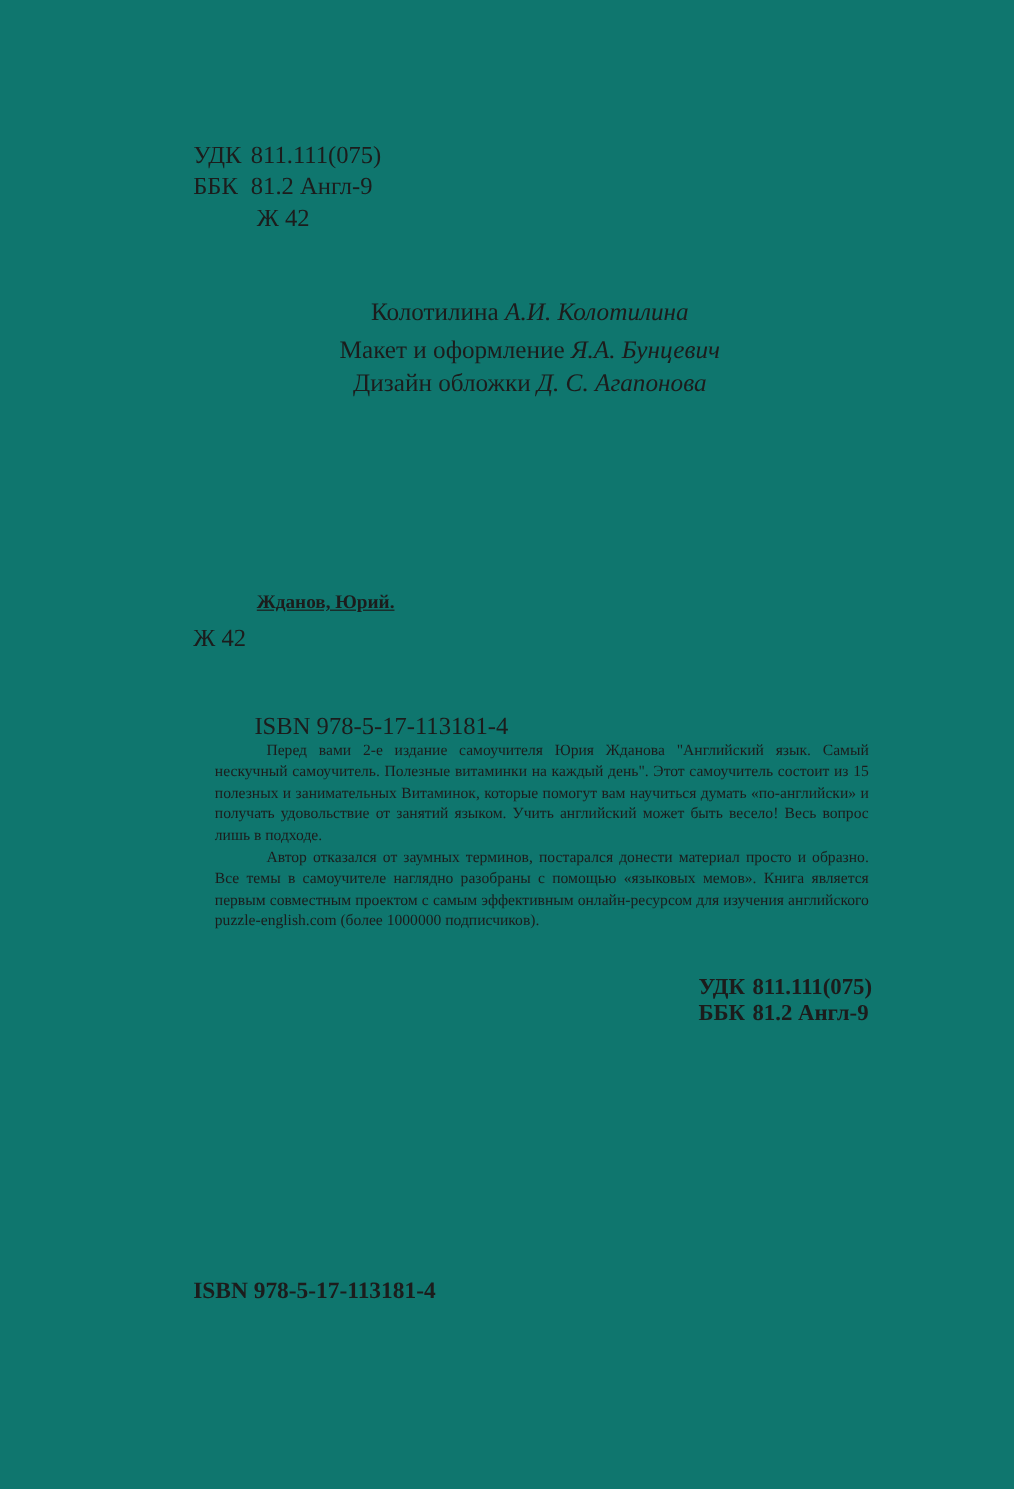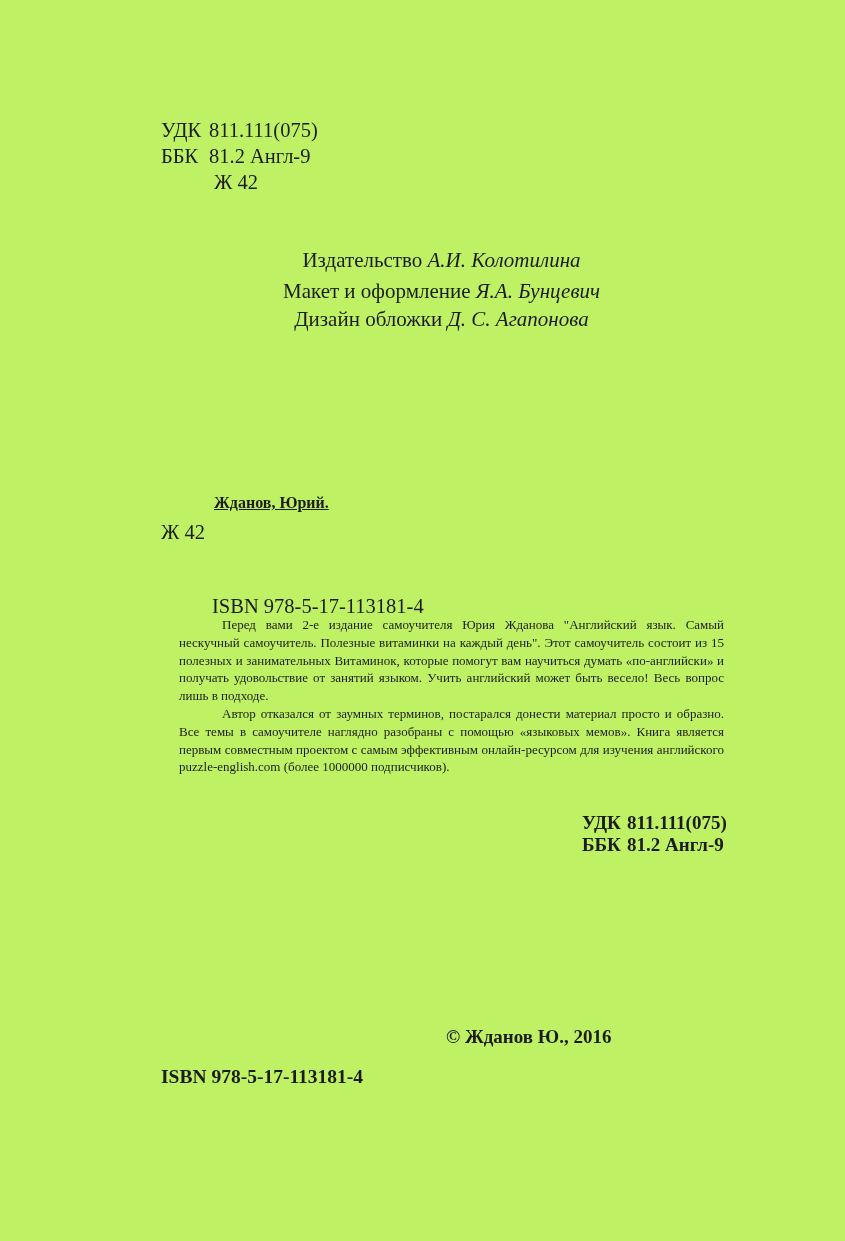--- a/index.html
+++ b/index.html
@@ -4,21 +4,21 @@
 <style>
   html, body {
     margin: 0;
     padding: 0;
     background: #ffffff;
   }
   .page {
     position: relative;
     width: 845px;
     height: 1241px;
-    background: #bef264;
+    background: #0f766e;
     font-family: "Liberation Serif", "DejaVu Serif", serif;
     color: #1c1c1c;
     overflow: hidden;
   }
 
   
   .top-codes {
     position: absolute;
     left: 161px;
     top: 117px;
@@ -135,21 +135,21 @@
       <span class="code-value">81.2 Англ-9</span>
     </div>
     <div class="code-row indent-row">
       <span class="code-label"></span>
       <span class="code-value">Ж 42</span>
     </div>
   </div>
 
   <div class="credits">
     <div class="credit-line">
-      <span>Издательство</span>
+      <span>Колотилина</span>
       <i>А.И. Колотилина</i>
     </div>
     <div class="credit-line last">
       <span>Макет и оформление</span>
       <i>Я.А. Бунцевич</i>
     </div>
     <div class="credit-line">
       <span>Дизайн обложки</span>
       <i>Д. С. Агапонова</i>
     </div>
@@ -170,16 +170,15 @@
       <span class="code-value">811.111(075)</span>
     </div>
     <div class="code-row">
       <span class="code-label">ББК</span>
       <span class="code-value">81.2 Англ-9</span>
     </div>
   </div>
 
   <div class="footer-isbn">ISBN 978-5-17-113181-4</div>
   <div class="footer-copyrights">
-    <div class="copyright-line">© Жданов Ю., 2016</div>
   </div>
 
 </div>
 
 </body></html>

